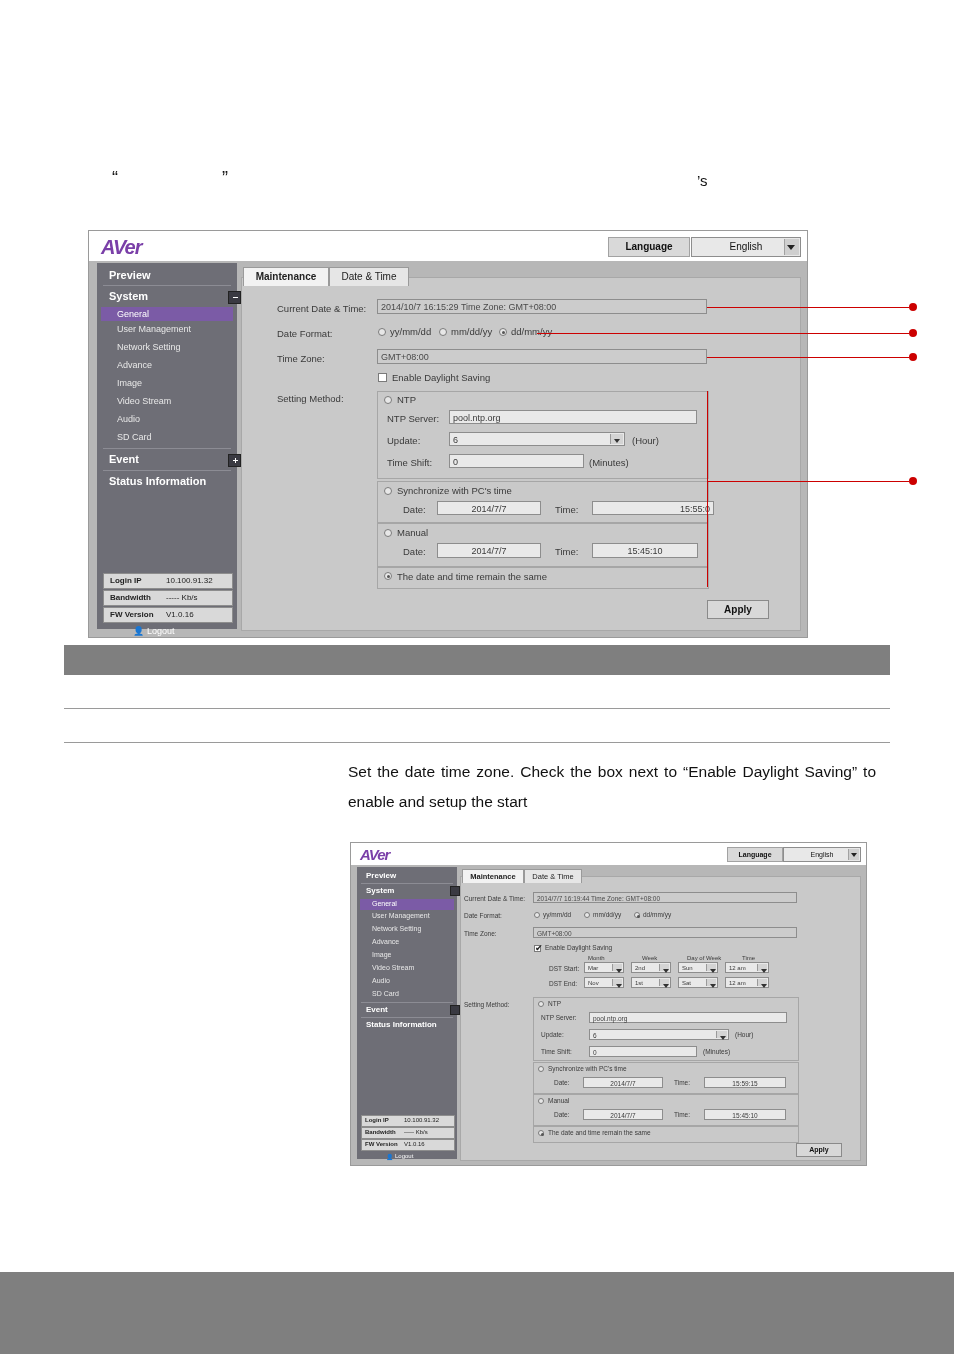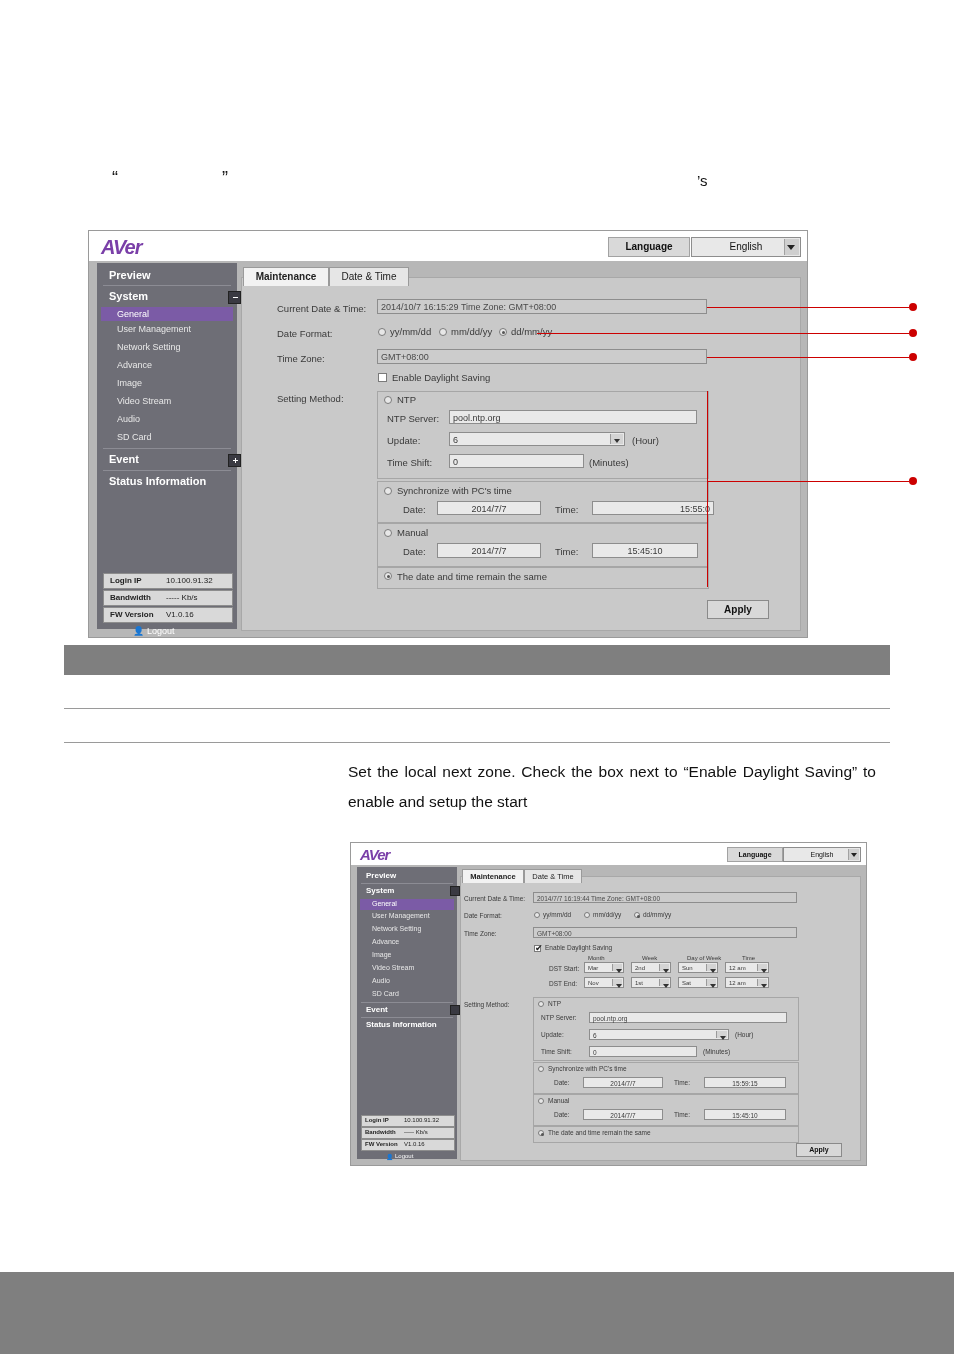--- a/index.html
+++ b/index.html
@@ -227,21 +227,21 @@
   <div class="dot" style="left:820px;top:122px;"></div>
   <div class="redvert" style="left:618px;top:160px;height:196px;"></div>
   <div class="redline" style="left:618px;top:250px;width:202px;"></div>
   <div class="dot" style="left:820px;top:246px;"></div>
 </div>
 
 <div class="grey-bar" style="left:64px;top:645px;width:826px;height:30px;"></div>
 <div class="hr-line" style="left:64px;top:708px;width:826px;"></div>
 <div class="hr-line" style="left:64px;top:742px;width:826px;"></div>
 
-<div class="body-par">Set the local next zone. Check the box next to “Enable Daylight Saving” to enable and setup the start</div>
+<div class="body-par">Set the date time zone. Check the box next to “Enable Daylight Saving” to enable and setup the start</div>
 
 <div class="panel" style="left:350px;top:842px;width:515px;height:322px;">
 
   <div class="hdr" style="height:22px;"></div>
   <div class="aver-logo" style="position:absolute;left:9px;top:3px;font-size:15px;color:#7a3fa8;">
     <span>AVer</span>
   </div>
   <div style="position:absolute;left:376px;top:4px;width:54px;height:13px;background:#d9d9d9;border:1px solid #a2a2a2;font-size:7px;color:#111;text-align:center;line-height:13px;font-weight:bold;">Language</div>
   <div class="lang-box" style="left:432px;top:4px;width:76px;height:13px;line-height:13px;text-align:center;font-size:7px;">
     <span>English</span>

